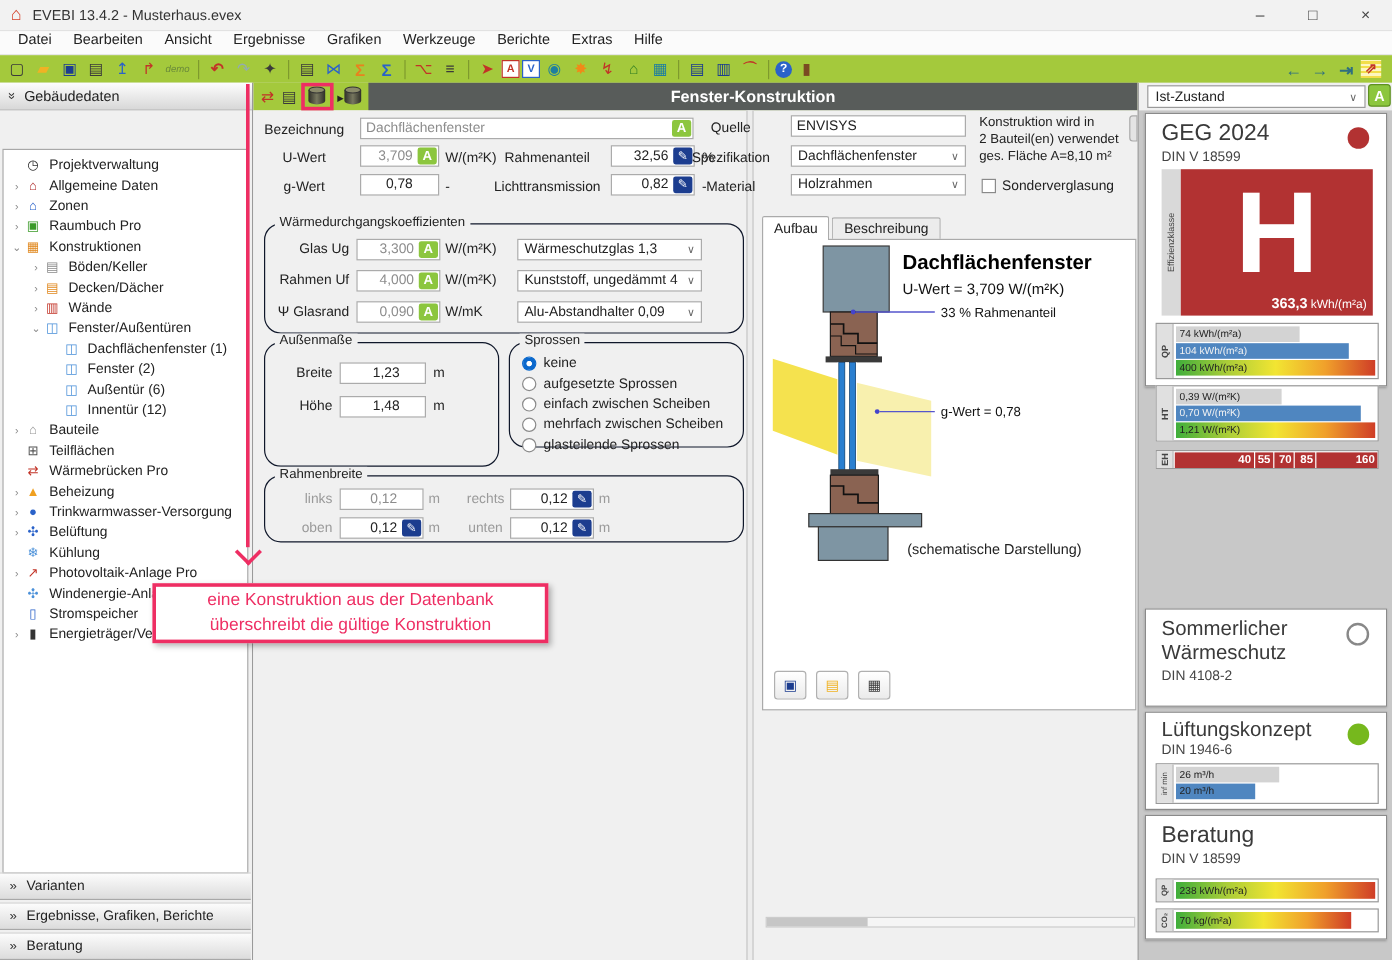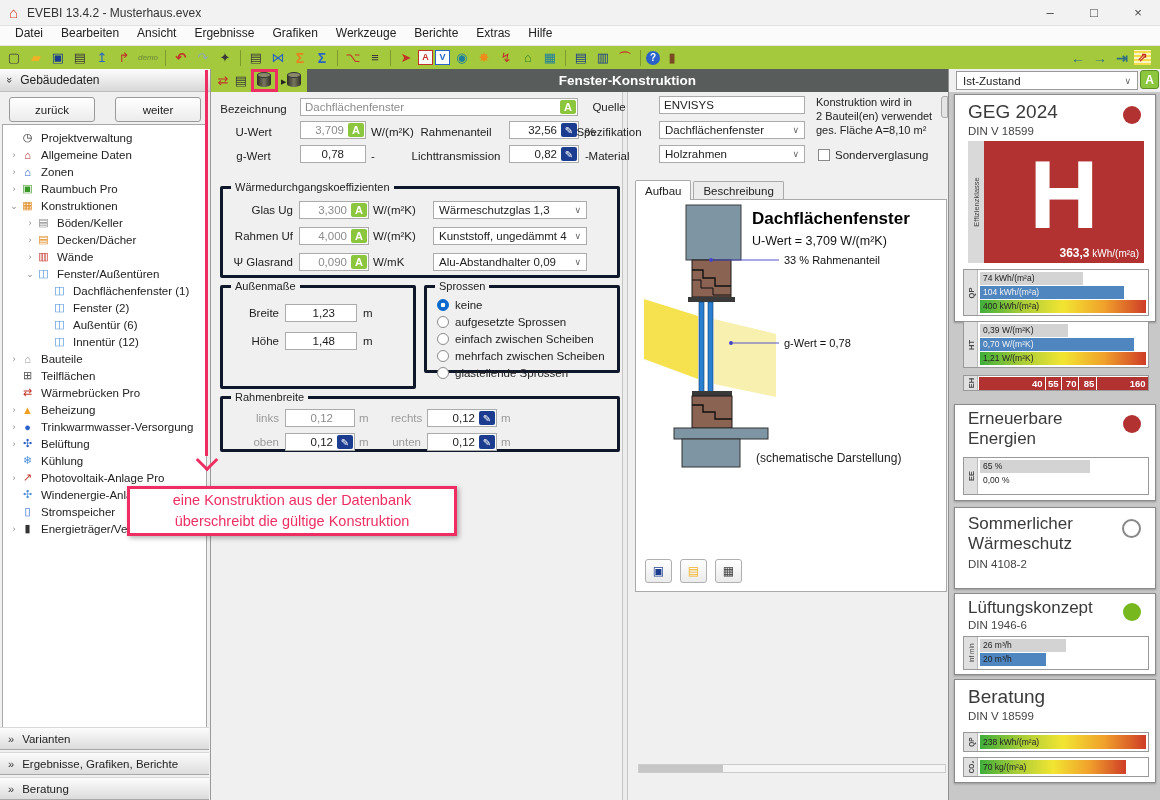--- a/index.html
+++ b/index.html
@@ -87,21 +87,21 @@
     font-weight:bold;font-size:11px;display:flex;align-items:center;justify-content:center;border-radius:2px;}
   .badge-pencil{position:absolute;right:1px;top:1px;bottom:1px;width:16px;background:#1c3d8f;color:#fff;
     font-size:10px;display:flex;align-items:center;justify-content:center;border-radius:2px;}
   .select{position:absolute;background:#fff;border:1px solid #ababab;box-sizing:border-box;
     display:flex;align-items:center;padding:0 5px;font-size:11.5px;}
   .chev{margin-left:auto;color:#666;font-size:9px;}
   .checkbox{position:absolute;width:12px;height:12px;background:#fff;border:1px solid #8a8a8a;box-sizing:border-box;}
   .usage{position:absolute;font-size:11px;line-height:14px;color:#222;}
   .collapse-handle{position:absolute;width:7px;height:22px;background:#e4e4e4;border:1px solid #aaa;
     border-radius:3px 0 0 3px;box-sizing:border-box;}
-  .groupbox{position:absolute;border:3px solid #0f172a;border-radius:2px;box-sizing:border-box;}
+  .groupbox{position:absolute;border:1px solid #0f172a;border-radius:14px;box-sizing:border-box;}
   .gb-title{position:absolute;top:-8px;left:8px;background:#f0f0f0;padding:0 4px;font-size:11px;}
   .w-row{display:flex;align-items:center;height:18px;margin:8px 0 8px 4px;}
   .w-label{width:66px;text-align:right;font-size:11.5px;}
   .w-input{position:relative;width:70px;height:18px;margin-left:6px;background:#fff;
     border:1px solid #ababab;box-sizing:border-box;flex:none;}
   .w-unit{width:54px;margin-left:4px;font-size:11.5px;}
   .w-select{position:relative;width:154px;height:18px;margin-left:6px;background:#fff;
     border:1px solid #ababab;box-sizing:border-box;display:flex;align-items:center;
     padding:0 5px;font-size:11.5px;flex:none;}
   .a-row{display:flex;align-items:center;height:18px;margin:10px 0 8px 4px;}
@@ -284,24 +284,20 @@
         <span class="db-top"></span>
       </span>
     <div class="panel-title">Fenster-Konstruktion</div>
   </div>
 
   <div class="sidebar">
     <div class="sb-header">
       <span class="collapse-glyph">»</span>
       <span>Gebäudedaten</span>
     </div>
-    <div class="sb-buttons">
-      <span class="sb-btn">zurück</span>
-      <span class="sb-btn">weiter</span>
-    </div>
     <div class="tree">
 
     <div class="tree-row ind0">
           <span class="tree-exp"></span>
           <span class="tree-ico" style="color: rgb(51, 51, 51);">◷</span>
           <span class="tree-label">Projektverwaltung</span>
 
         </div>
         <div class="tree-row ind0">
           <span class="tree-exp">›</span>
@@ -769,41 +765,20 @@
               <div class="eh-seg" style="width: 10%;">
                 <span>85</span>
               </div>
               <div class="eh-seg" style="width: 30%;">
                 <span>160</span>
               </div>
             </div>
         </div>
       </div>
 
-      <div class="card" style="top:312px;height:97px">
-        <span class="c-title2" style="top:4px">Erneuerbare</span>
-        <span class="c-title2" style="top:24px">Energien</span>
-        <span class="dot dot-red" style="top:10px"></span>
-        <div class="bargroup" style="left:8px;top:52px;width:186px;height:38px">
-          <span class="bg-strip">
-              <span class="vtext" style="font-weight:bold">EE</span>
-            </span>
-          <div class="bg-bars">
-
-          <div class="brow">
-                <div class="bbar bar-gray" style="width: 66%;"></div>
-                <span class="blabel">65 %</span>
-              </div>
-              <div class="brow">
-                <div class="bbar bar-none" style="width: 0%;"></div>
-                <span class="blabel">0,00 %</span>
-              </div>
-            </div>
-        </div>
-      </div>
 
       <div class="card" style="top:415px;height:82px">
         <span class="c-title2" style="top:6px">Sommerlicher</span>
         <span class="c-title2" style="top:26px">Wärmeschutz</span>
         <span class="c-norm" style="top:50px">DIN 4108-2</span>
         <span class="dot dot-empty" style="top:11px"></span>
       </div>
 
       <div class="card" style="top:501px;height:82px">
         <span class="c-title2" style="top:4px">Lüftungskonzept</span>

